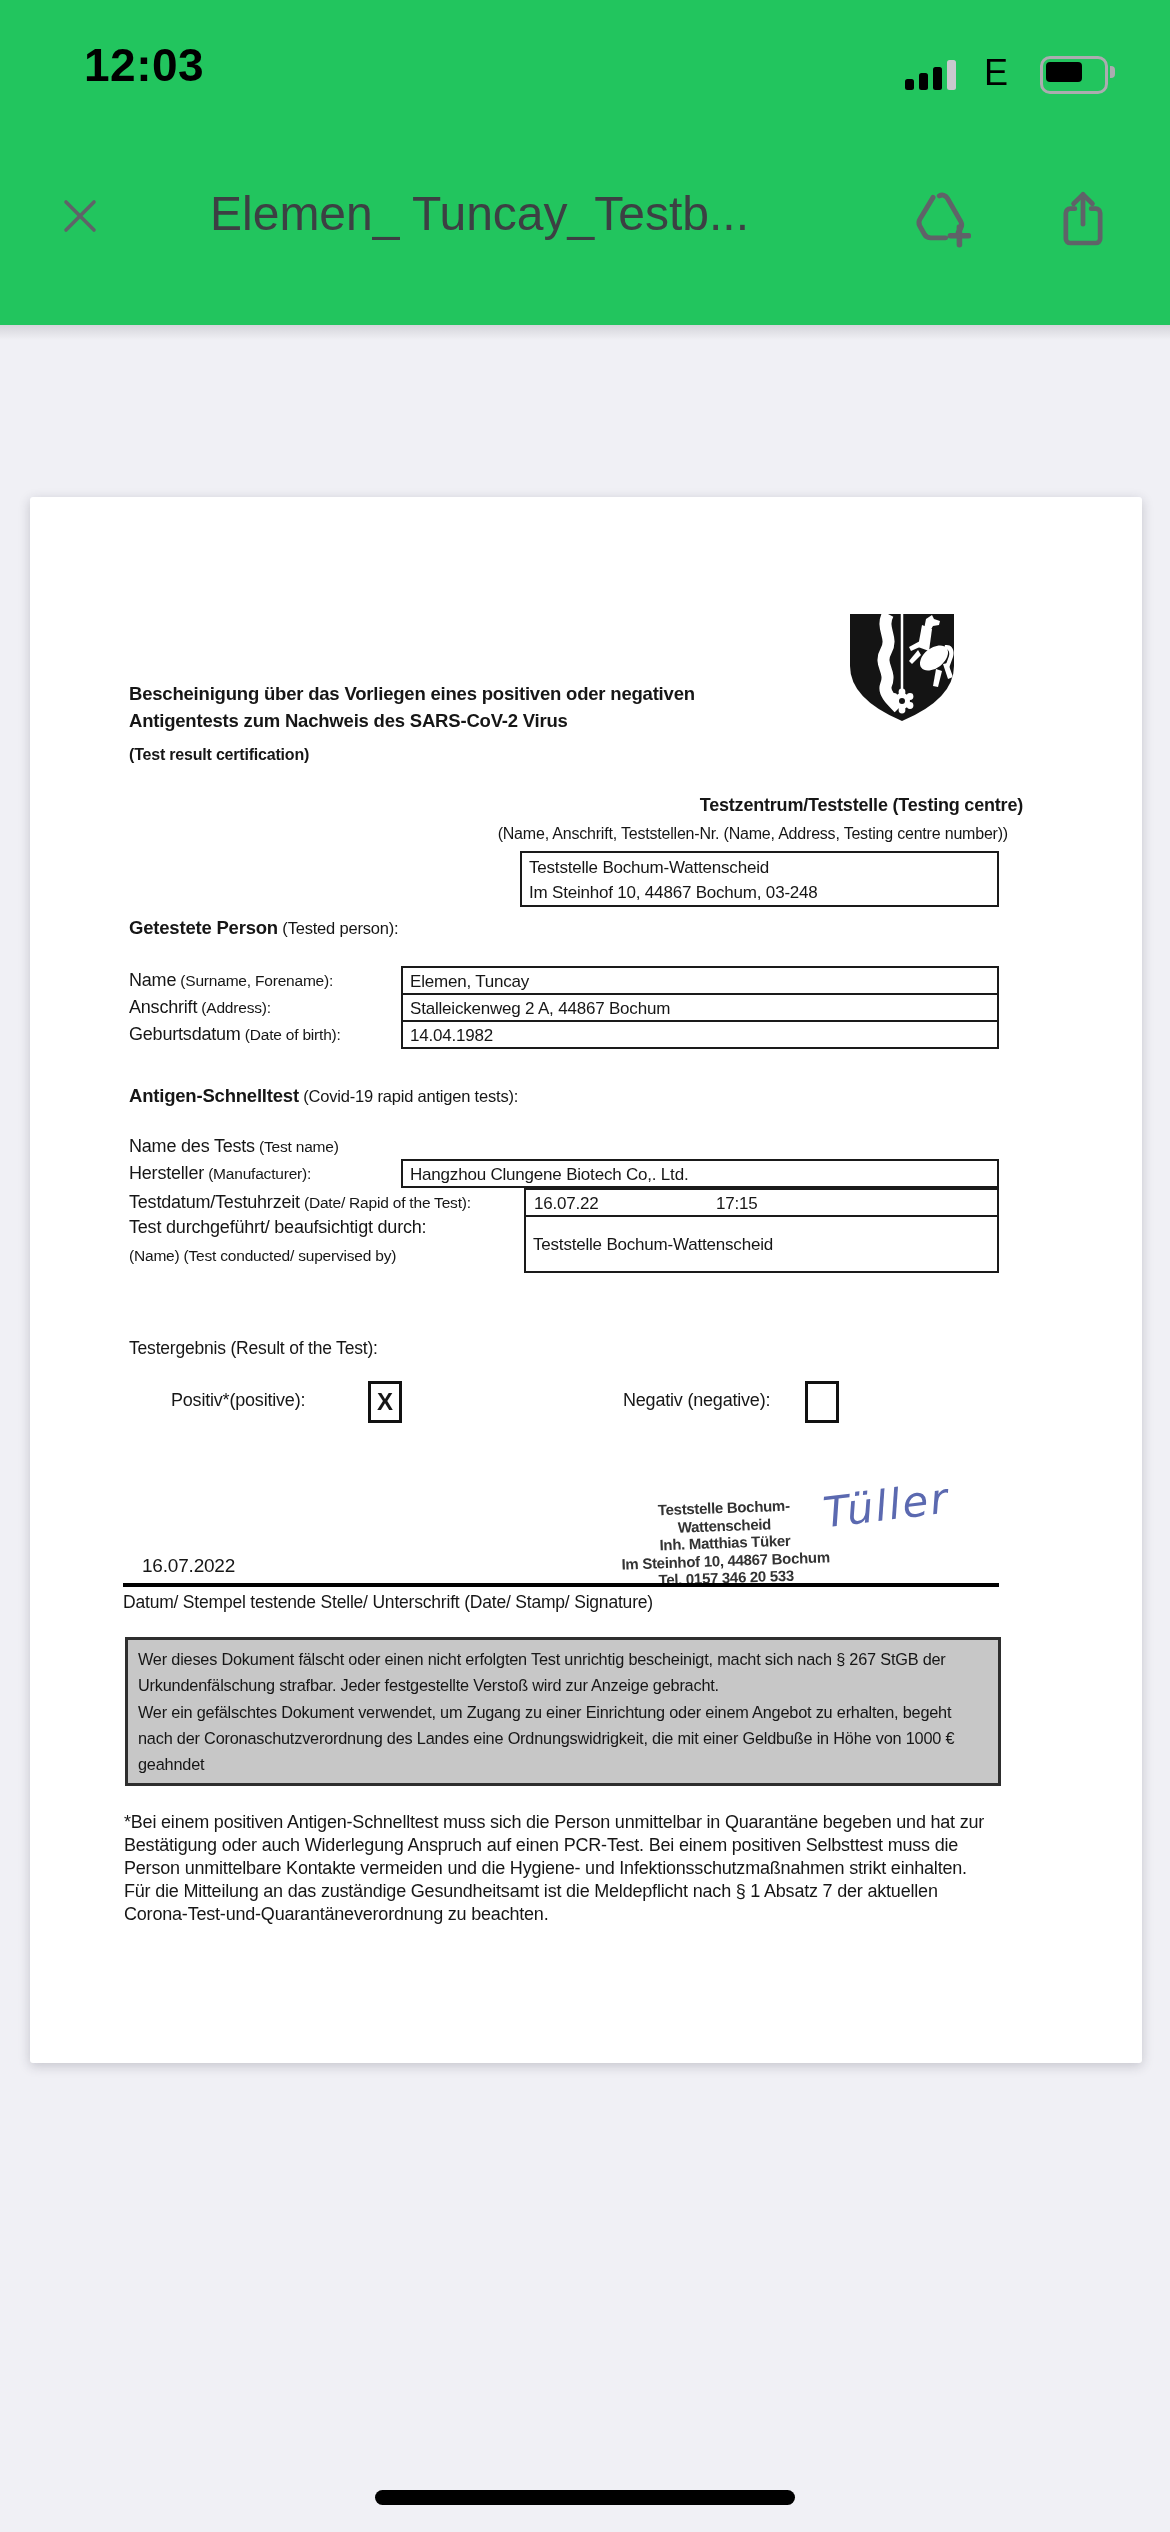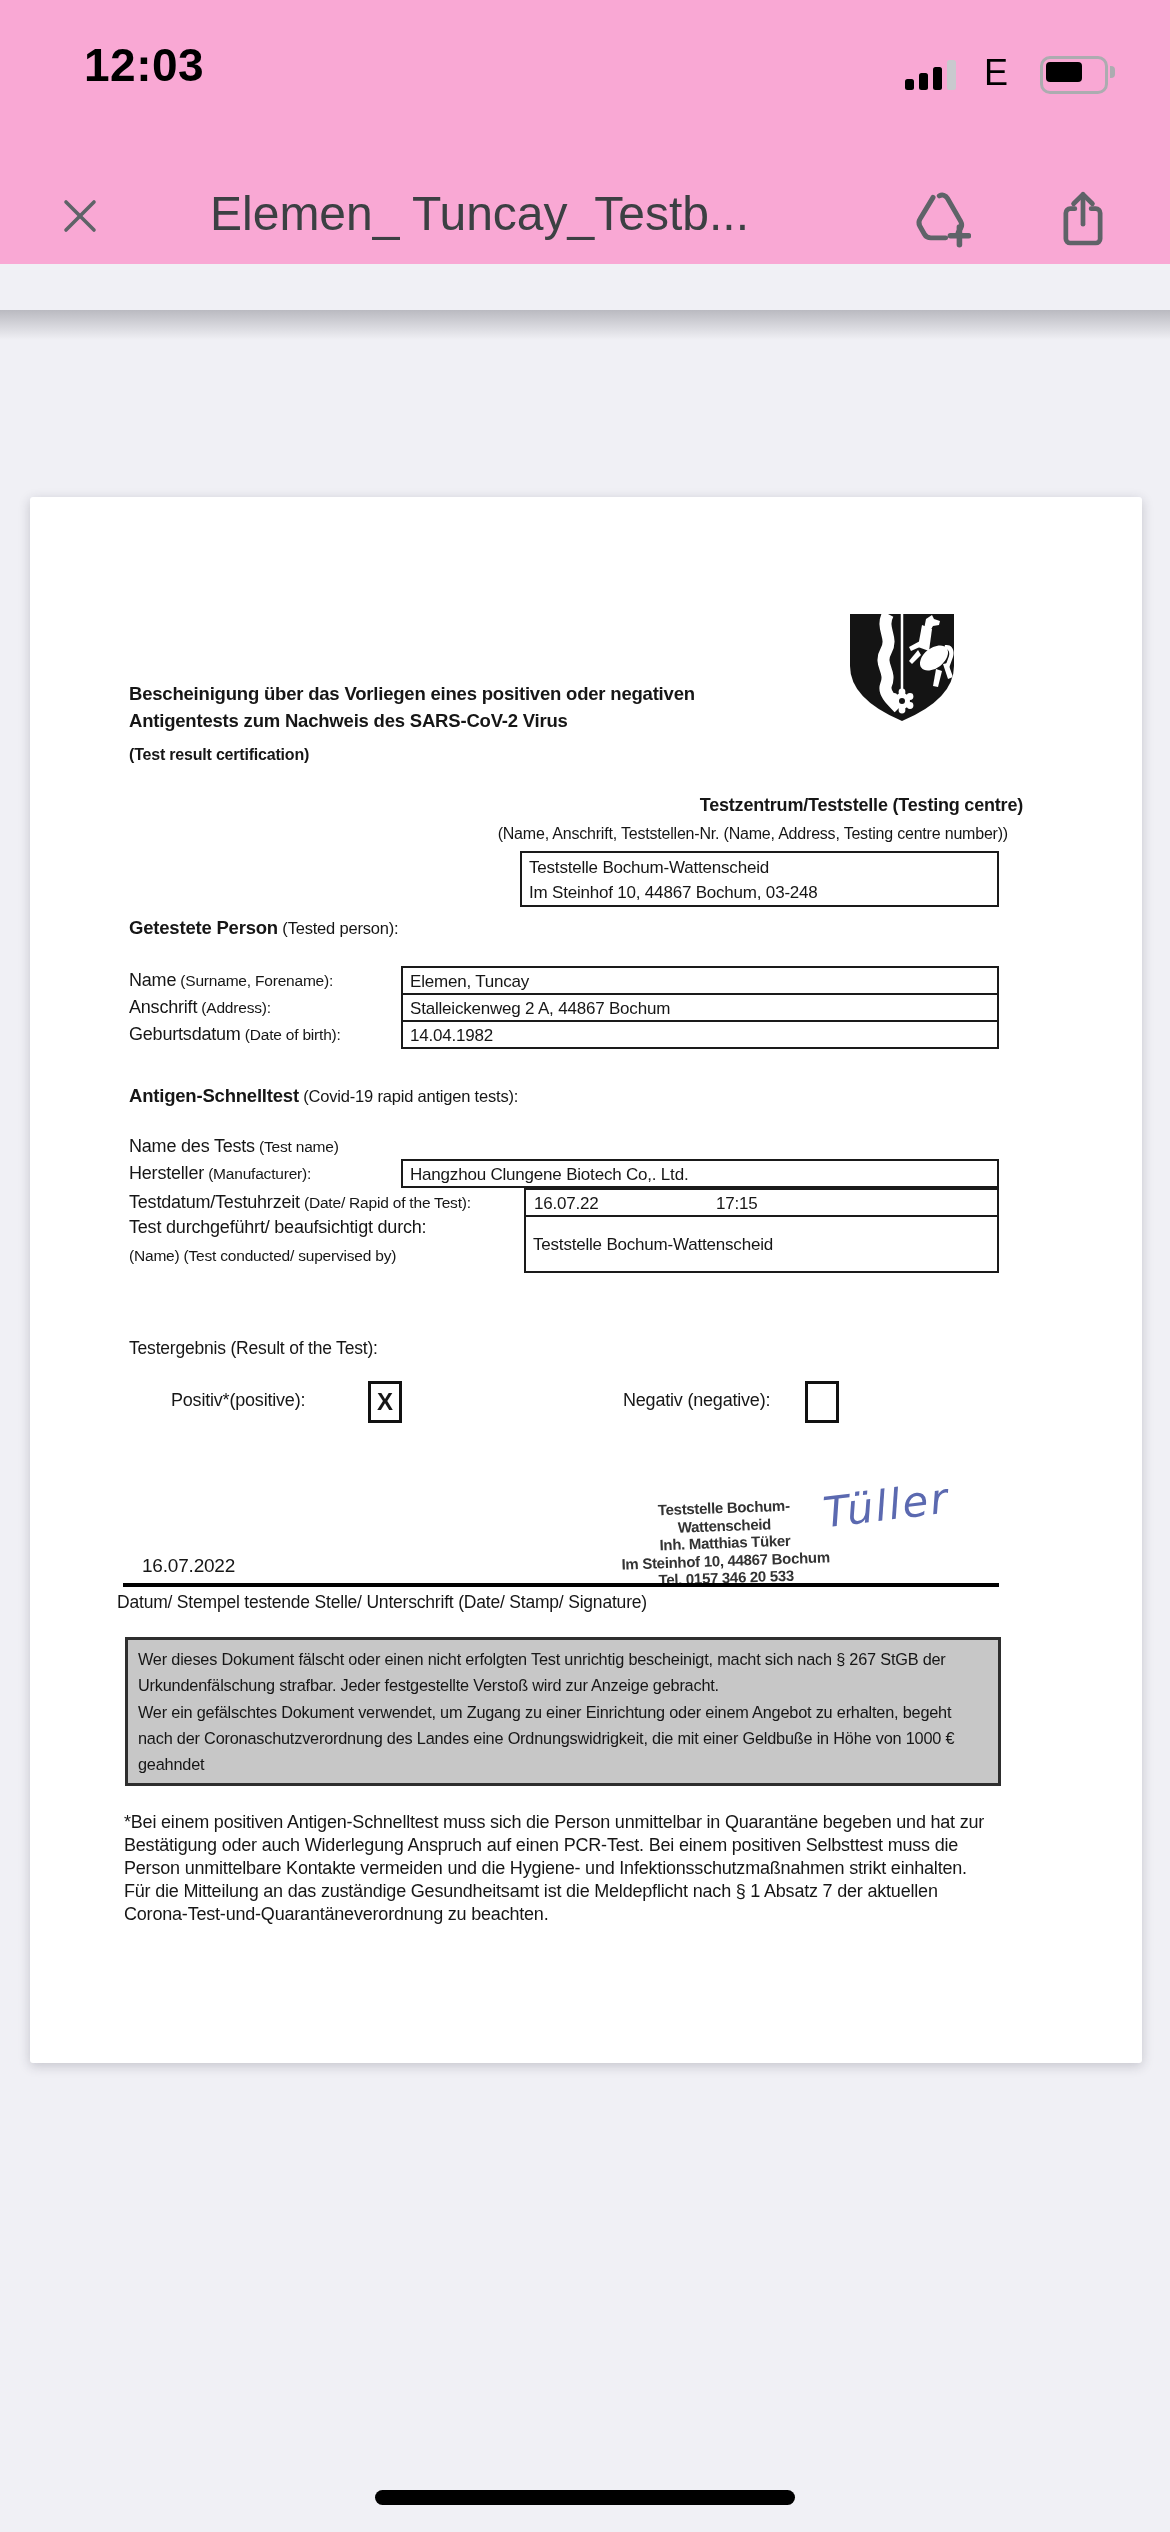--- a/index.html
+++ b/index.html
@@ -5,21 +5,21 @@
   html,body{margin:0;padding:0;}
   body{
     width:1170px;height:2532px;position:relative;overflow:hidden;
     background:#F0F0F5;
     font-family:"Liberation Sans", sans-serif;
     -webkit-font-smoothing:antialiased;
   }
   .abs{position:absolute;}
 
   
-  .top-chrome{position:absolute;top:0;left:0;width:1170px;height:264px;background:#f9a8d4;z-index:5;}
+  .top-chrome{position:absolute;top:0;left:0;width:1170px;height:325px;background:#22c55e;z-index:5;}
   .chrome-shadow{position:absolute;top:310px;left:0;width:1170px;height:30px;z-index:4;
     background:linear-gradient(to bottom, rgba(60,60,70,0.30), rgba(60,60,70,0));}
   .time{position:absolute;left:84px;top:38px;font-size:46px;font-weight:bold;color:#000;letter-spacing:0.5px;}
   .sigbars{position:absolute;left:905px;top:58px;width:58px;height:32px;}
   .sigbars span{position:absolute;bottom:0;width:9px;border-radius:2.5px;background:#000;}
   .sigbars .b1{left:0;height:11px;}
   .sigbars .b2{left:14px;height:17px;}
   .sigbars .b3{left:28px;height:23px;}
   .sigbars .b4{left:42px;height:30px;background:#C9C9CE;}
   .net-e{position:absolute;left:984px;top:52px;font-size:36px;font-weight:500;color:#000;}
@@ -60,21 +60,21 @@
   .chk{width:34px;height:42px;border:3px solid #111;box-sizing:border-box;display:flex;align-items:center;justify-content:center;
        font-size:24px;font-weight:bold;}
   .res-lbl{font-size:18px;}
 
   .stamp{left:590px;top:1002px;width:210px;text-align:center;font-size:15px;font-weight:bold;line-height:17.5px;
     color:#333;transform:rotate(-2deg);letter-spacing:-0.3px;}
   .signature{left:793px;top:984px;font-size:42px;font-style:italic;color:#5B69B0;transform:rotate(-7deg);
     letter-spacing:2px;font-family:"DejaVu Sans",sans-serif;}
   .sig-date{left:112px;top:1058px;font-size:19px;}
   .sig-line{left:93px;top:1086px;width:876px;height:4px;background:#000;}
-  .sig-caption{left:87px;top:1095px;font-size:17.5px;}
+  .sig-caption{left:93px;top:1095px;font-size:17.5px;}
 
   .warn-box{left:95px;top:1140px;width:876px;box-sizing:border-box;border:3px solid #2e2e2e;background:#C7C7C7;
     padding:6px 10px;font-size:16.3px;line-height:26.3px;}
   .footnote{left:94px;top:1314px;width:864px;font-size:18px;line-height:23px;}
 
   .home-indicator{position:absolute;left:375px;top:2490px;width:420px;height:15px;border-radius:8px;background:#000;z-index:6;}
 </style>
 </head>
 <body>
 

